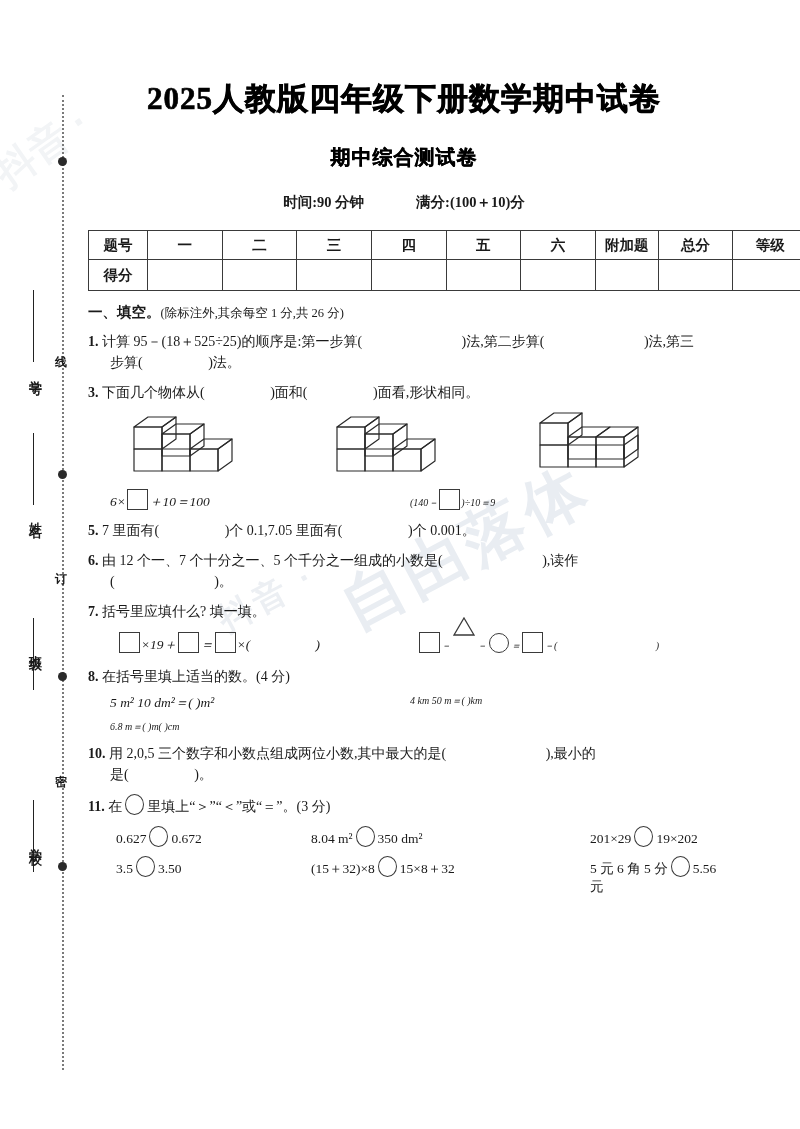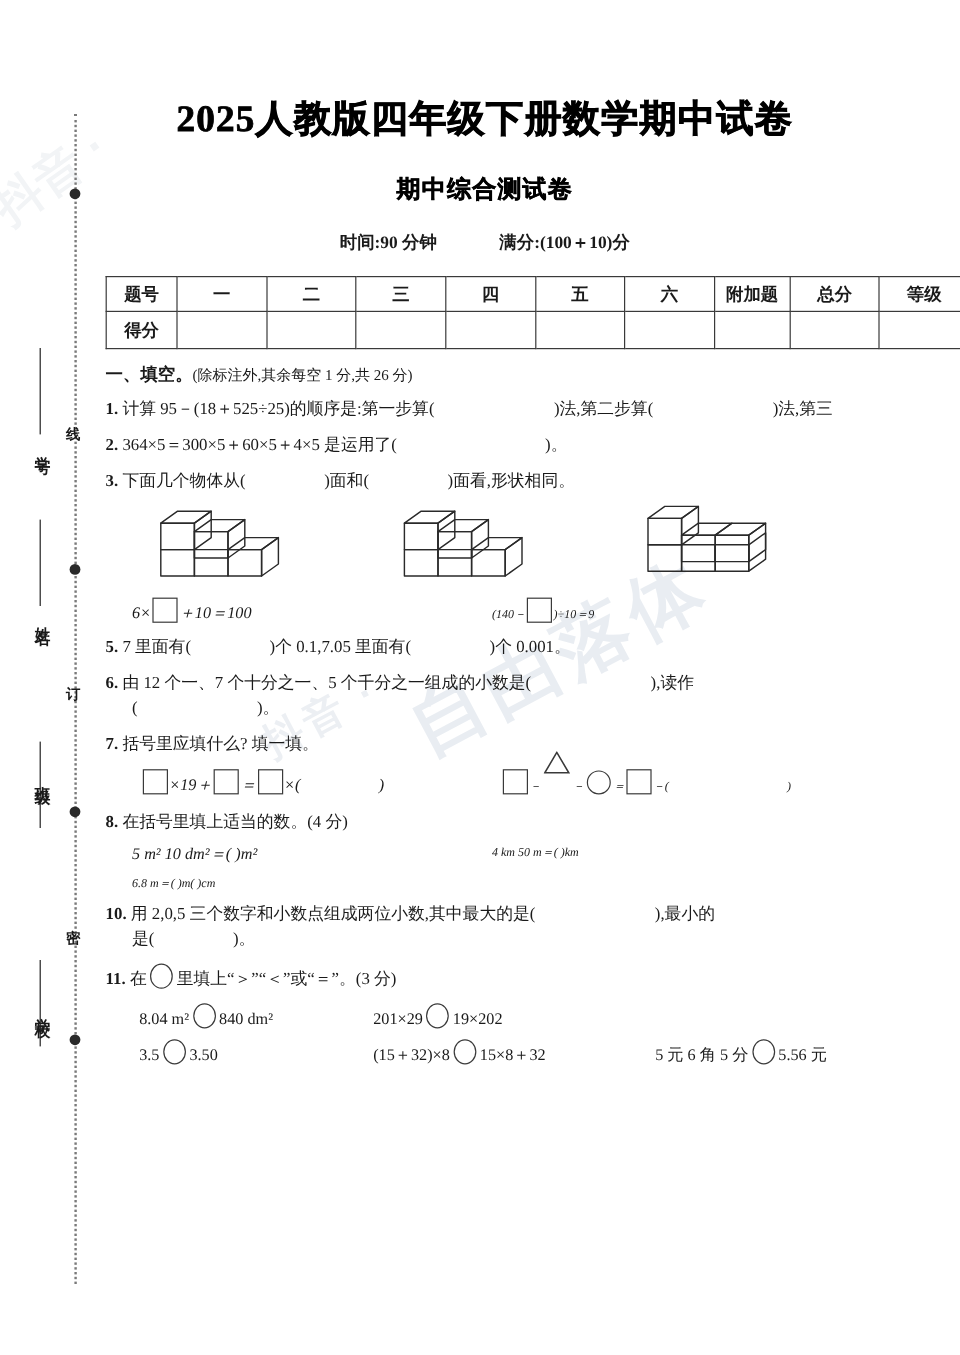--- a/index.html
+++ b/index.html
@@ -237,21 +237,21 @@
     padding-left: 28px;
     margin-top: 7px;
   }
   .cmp-line {
     display: flex;
     margin-top: 9px;
     font-size: 13.5px;
   }
   .cmp-line > div:nth-child(1) { width: 195px; }
   .cmp-line > div:nth-child(2) { width: 235px; }
-  .cmp-line > div:nth-child(3) { flex: 1; }
+  .cmp-line > div:nth-child(3) { flex: 1; margin-left: 44px; }
 </style>
 </head>
 <body>
 
 <div id="page">
 
   <div class="wm wm-big" style="left:330px; top:505px;">自由落体</div>
   <div class="wm wm-mid" style="left:215px; top:575px;">抖音 ·</div>
   <div class="wm wm-corner" style="left:-10px; top:120px;">抖音 ·</div>
 
@@ -319,27 +319,26 @@
 
     <div class="sec-head">
       <span>一、填空。</span><span class="note">(除标注外,其余每空 1 分,共 26 分)</span>
     </div>
 
     <div class="q">
       <span class="num">1.</span>
       <span>计算 95－(18＋525÷25)的顺序是:第一步算(</span>
       <span class="blank-lg"></span><span>)法,第二步算(</span>
       <span class="blank-lg"></span><span>)法,第三</span>
-    </div>
-
-    <div class="q">
-      <span class="num">2.</span>
-      <span>364×5＝300×5＋60×5＋4×5 是运用了(</span>
-      <span class="blank-xl"></span><span>)。</span>
-    </div>
+      <span class="qline indent">
+        <span>步算(</span>
+        <span class="blank-md"></span><span>)法。</span>
+      </span>
+    </div>
+
 
     <div class="q">
       <span class="num">3.</span>
       <span>下面几个物体从(</span>
       <span class="blank-md"></span><span>)面和(</span>
       <span class="blank-md"></span><span>)面看,形状相同。</span>
     </div>
 
     <div class="shapes-row">
 
@@ -466,21 +465,24 @@
     </div>
 
     <div class="q">
       <span class="num">11.</span>
       <span>在</span><span class="cir-cmp"></span><span>里填上“＞”“＜”或“＝”。(3 分)</span>
     </div>
 
     <div class="cmp-grid">
       <div class="cmp-line">
         <div>
-          <span>8.04 m²</span><span class="cir-cmp"></span><span>840 dm²</span>
+          <span>0.627</span><span class="cir-cmp"></span><span>0.672</span>
+        </div>
+        <div>
+          <span>8.04 m²</span><span class="cir-cmp"></span><span>350 dm²</span>
         </div>
         <div>
           <span>201×29</span><span class="cir-cmp"></span><span>19×202</span>
         </div>
       </div>
       <div class="cmp-line">
         <div>
           <span>3.5</span><span class="cir-cmp"></span><span>3.50</span>
         </div>
         <div>

